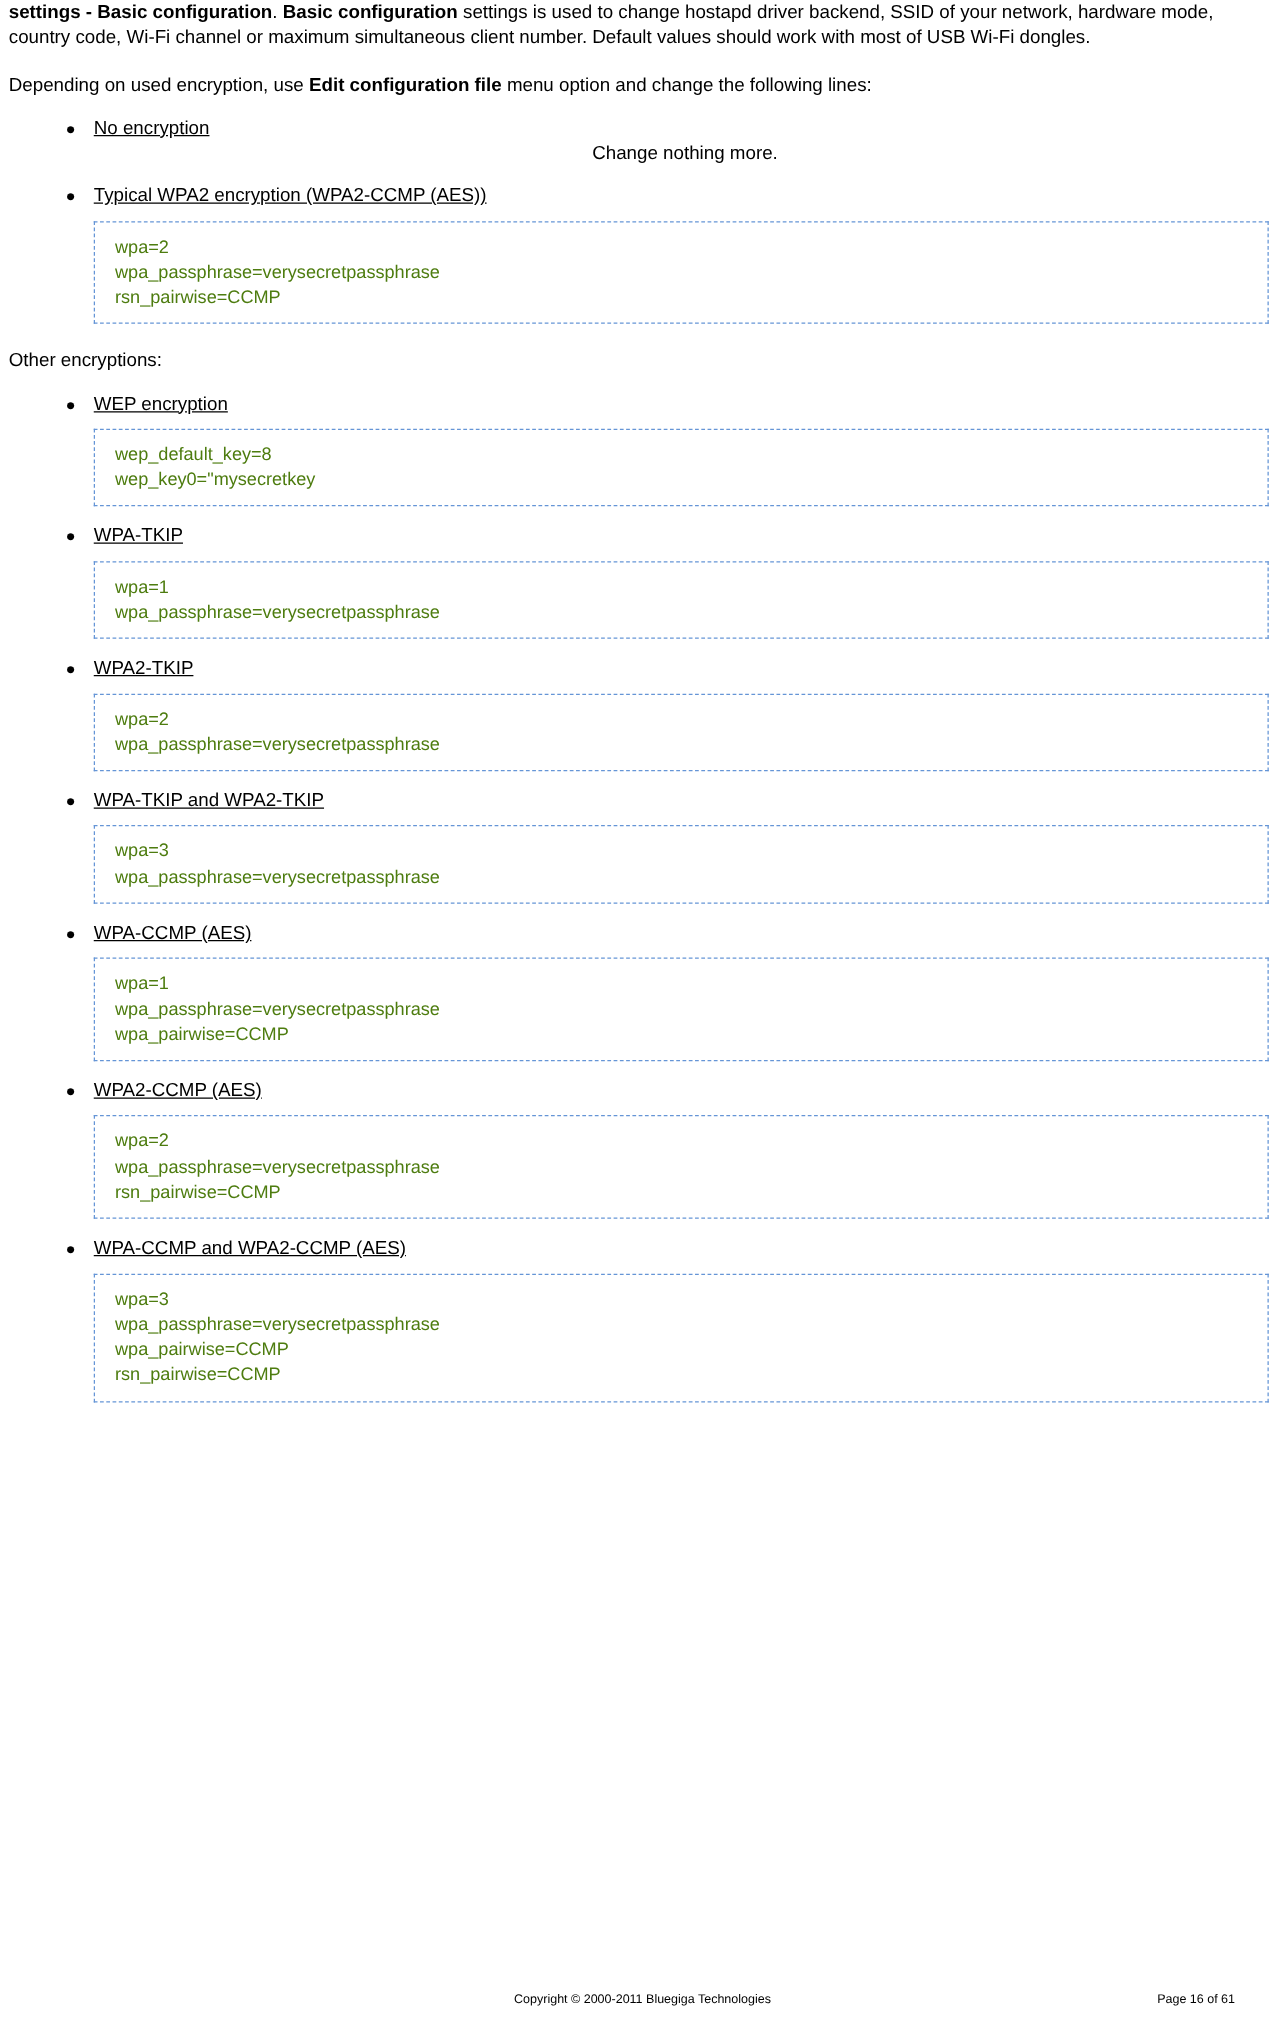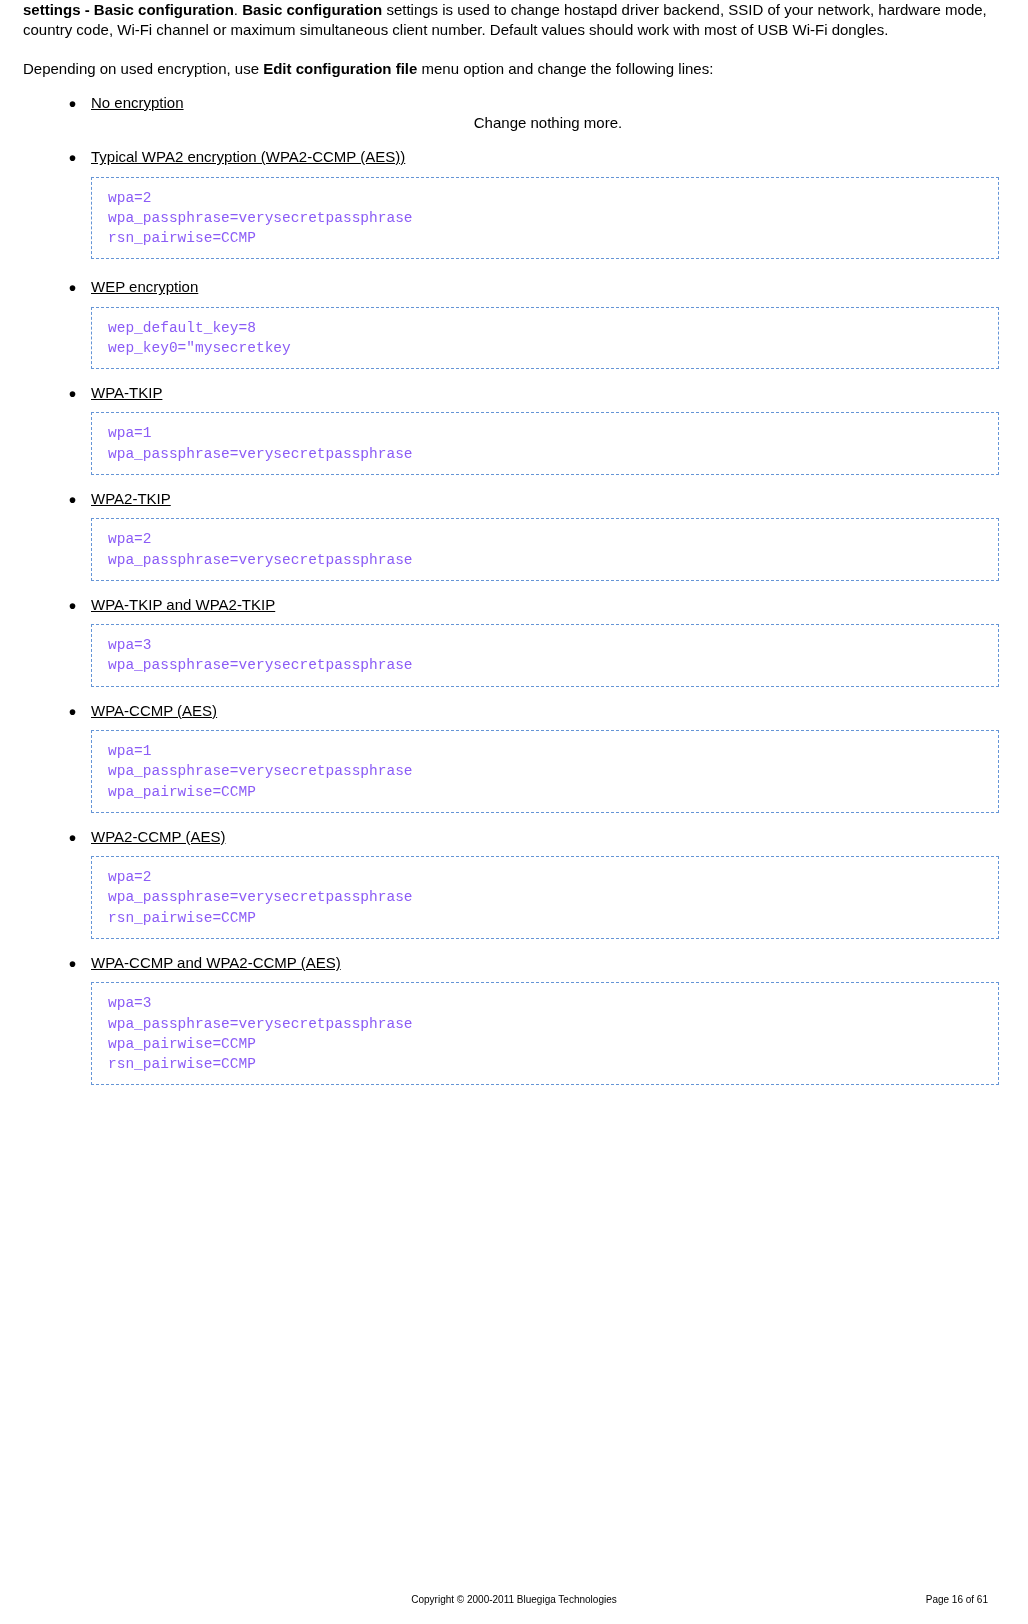--- a/index.html
+++ b/index.html
@@ -12,21 +12,21 @@
       font-size: 15px;
       line-height: 1.35;
       color: #000;
       background: #fff;
       width: 1028px;
       min-height: 1624px;
       padding: 0;
       position: relative;
     }
     .page {
-      padding: 0 23px;
+      padding: 0 7px;
     }
     .intro {
       margin-bottom: 18px;
     }
     .intro b {
       font-weight: bold;
     }
     .depending {
       margin-bottom: 14px;
     }
@@ -54,25 +54,25 @@
       text-decoration: underline;
     }
     .li-subtitle {
       display: block;
       text-align: center;
     }
     .codebox {
       margin-top: 9px;
       border: 1px dashed #6595d6;
       padding: 10px 16px;
-      font-family: Liberation Mono, monospace;
+      font-family: Liberation Sans, sans-serif;
       font-size: 14.5px;
       line-height: 1.4;
       white-space: pre;
-      color: #8b5cf6;
+      color: #4d7c0f;
       background: #fff;
       margin-right: 6px;
     }
     .section-heading {
       margin-bottom: 14px;
       margin-top: 20px;
     }
     .footer {
       position: absolute;
       bottom: 18px;
@@ -106,20 +106,21 @@
       <span class="li-subtitle">Change nothing more.</span>
     </li>
     <li>
       <span class="li-title">Typical WPA2 encryption (WPA2-CCMP (AES))</span>
       <div class="codebox">wpa=2
 wpa_passphrase=verysecretpassphrase
 rsn_pairwise=CCMP</div>
     </li>
   </ul>
 
+  <p class="section-heading">Other encryptions:</p>
 
   <ul class="main-list">
     <li>
       <span class="li-title">WEP encryption</span>
       <div class="codebox">wep_default_key=8
 wep_key0="mysecretkey</div>
     </li>
     <li>
       <span class="li-title">WPA-TKIP</span>
       <div class="codebox">wpa=1

